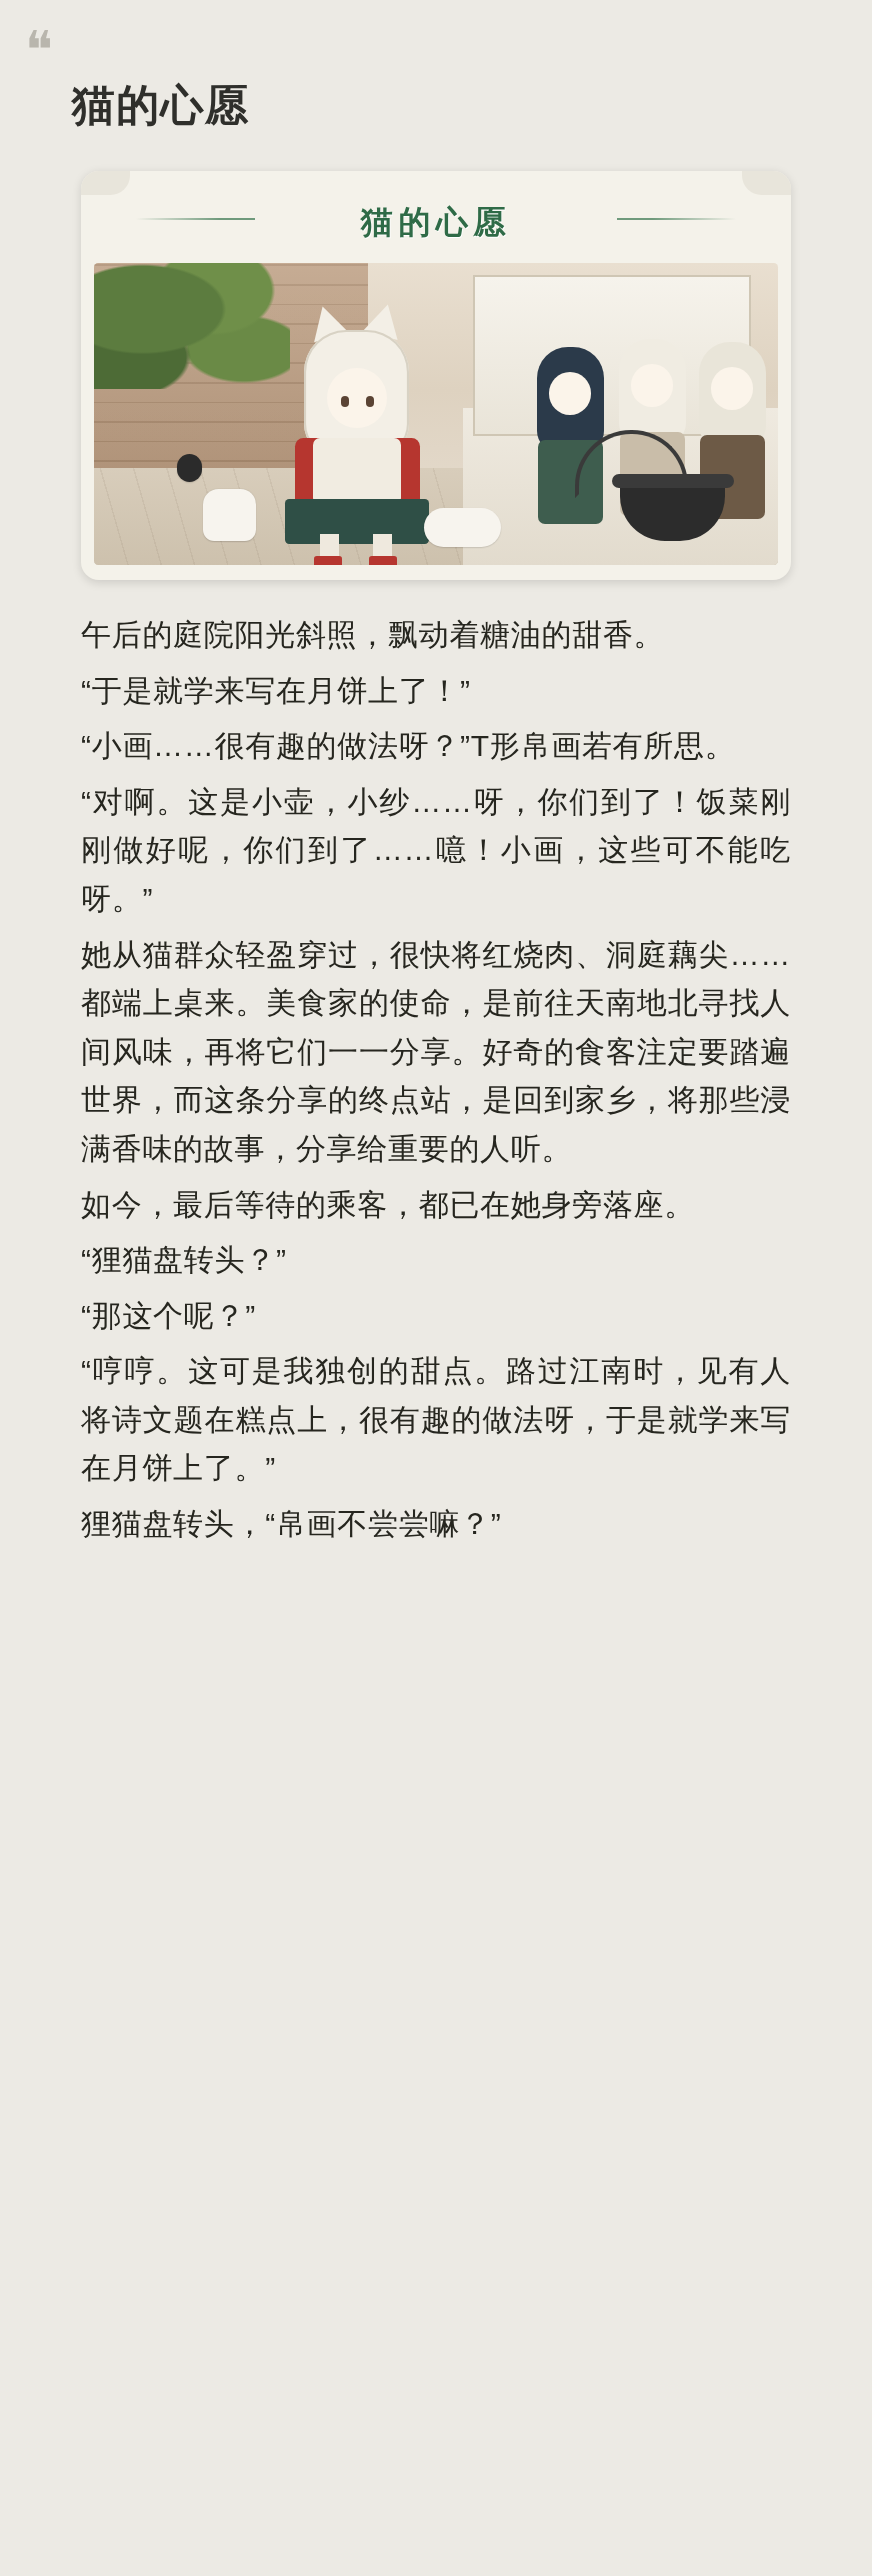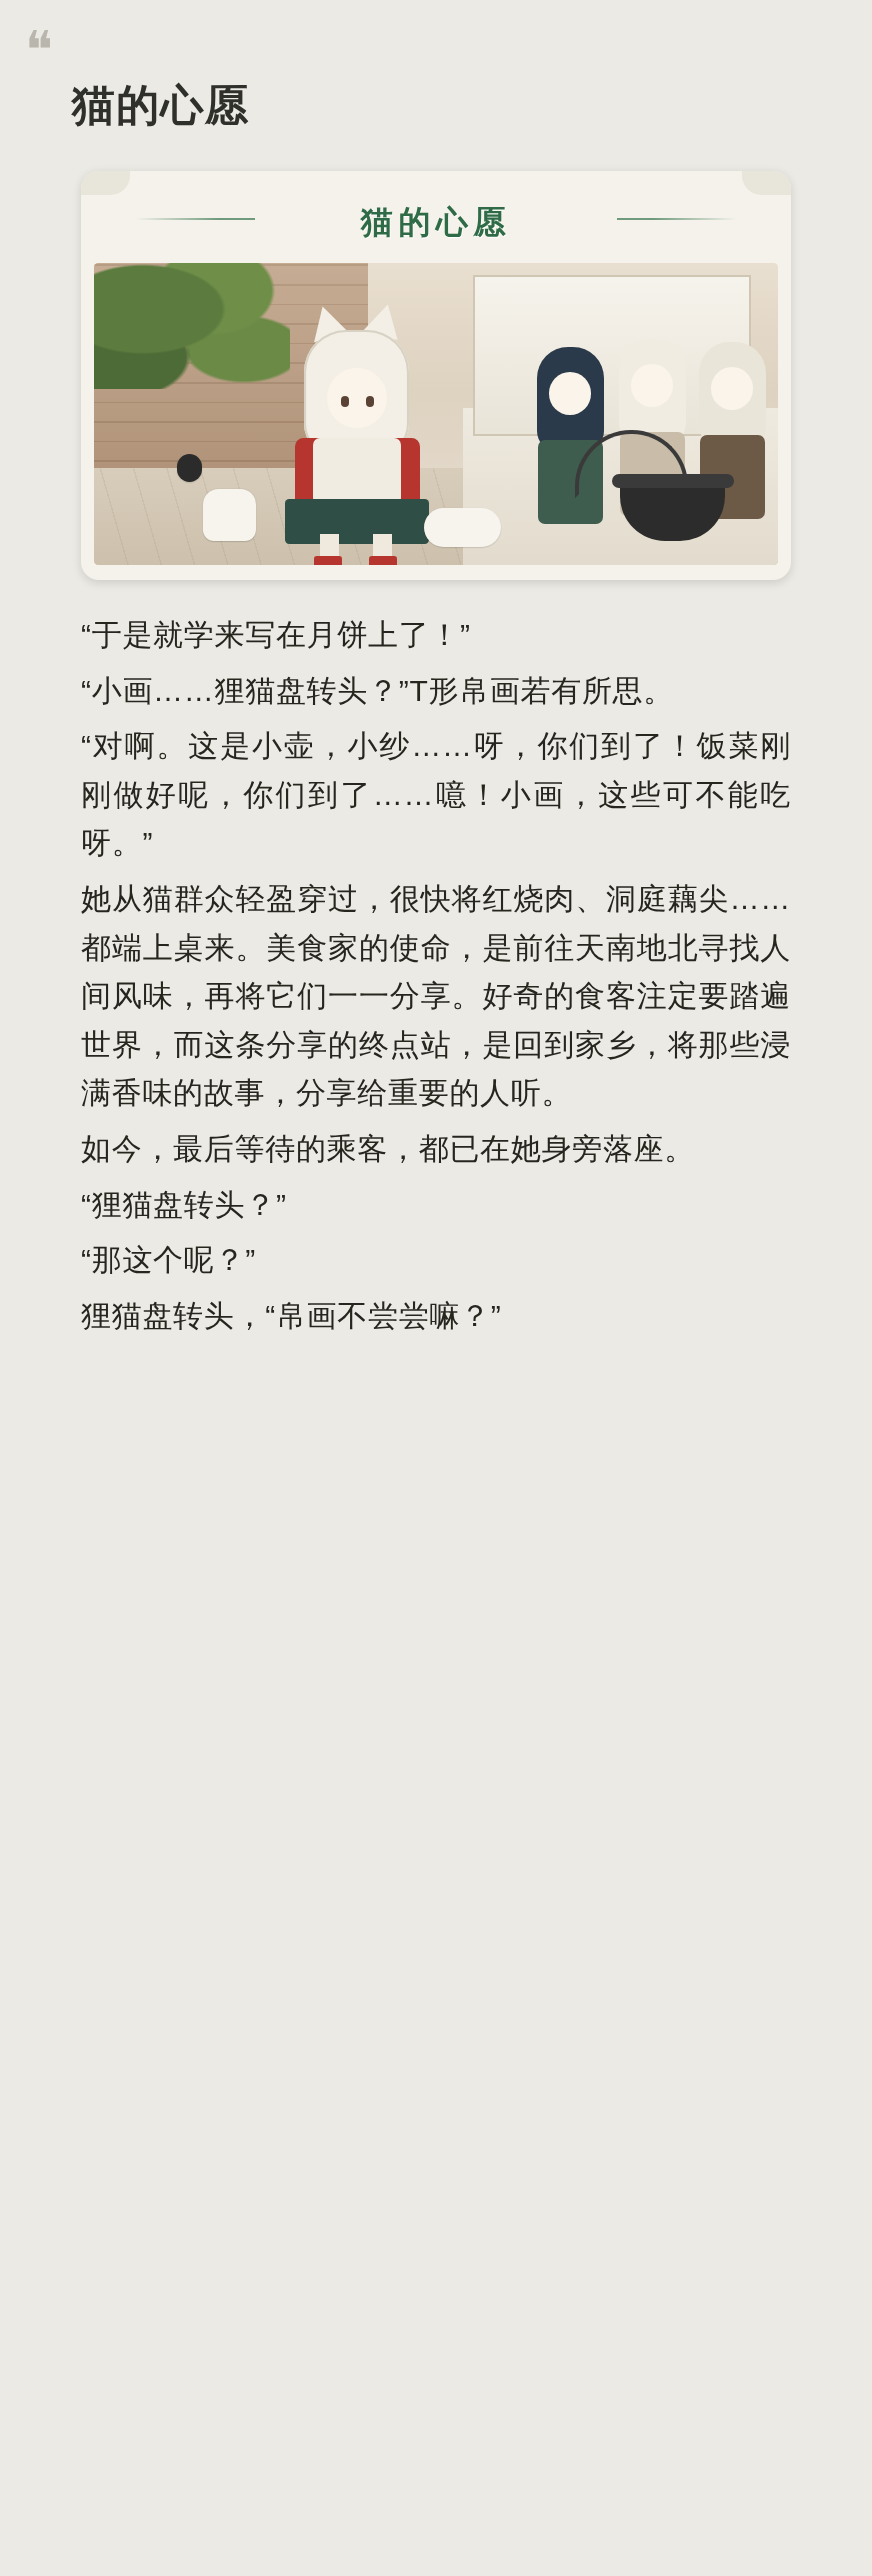--- a/index.html
+++ b/index.html
@@ -270,24 +270,26 @@
         <div class="g-face"></div>
         <div class="g-body"></div>
       </div>
 
       <div class="pot-handle"></div>
       <div class="pot"></div>
     </div>
   </div>
 
   <div class="body" id="article-body">
+      <p>午后的庭院阳光斜照，飘动着糖油的甜香。</p>
       <p>“于是就学来写在月饼上了！”</p>
-      <p>“小画……狸猫盘转头？”T形帛画若有所思。</p>
+      <p>“小画……很有趣的做法呀？”T形帛画若有所思。</p>
       <p>“对啊。这是小壶，小纱……呀，你们到了！饭菜刚刚做好呢，你们到了……噫！小画，这些可不能吃呀。”</p>
       <p>她从猫群众轻盈穿过，很快将红烧肉、洞庭藕尖……都端上桌来。美食家的使命，是前往天南地北寻找人间风味，再将它们一一分享。好奇的食客注定要踏遍世界，而这条分享的终点站，是回到家乡，将那些浸满香味的故事，分享给重要的人听。</p>
       <p>如今，最后等待的乘客，都已在她身旁落座。</p>
       <p>“狸猫盘转头？”</p>
       <p>“那这个呢？”</p>
+      <p>“哼哼。这可是我独创的甜点。路过江南时，见有人将诗文题在糕点上，很有趣的做法呀，于是就学来写在月饼上了。”</p>
       <p>狸猫盘转头，“帛画不尝尝嘛？”</p>
     </div>
 
 </div>
 
 
 </body></html>

